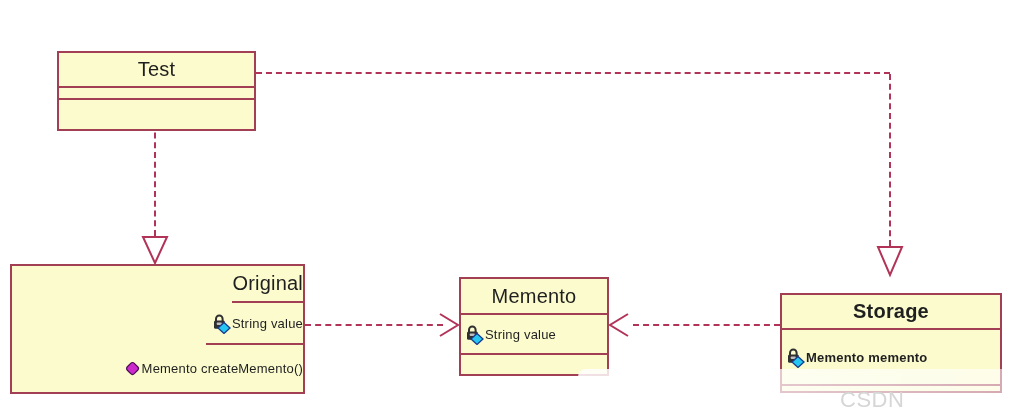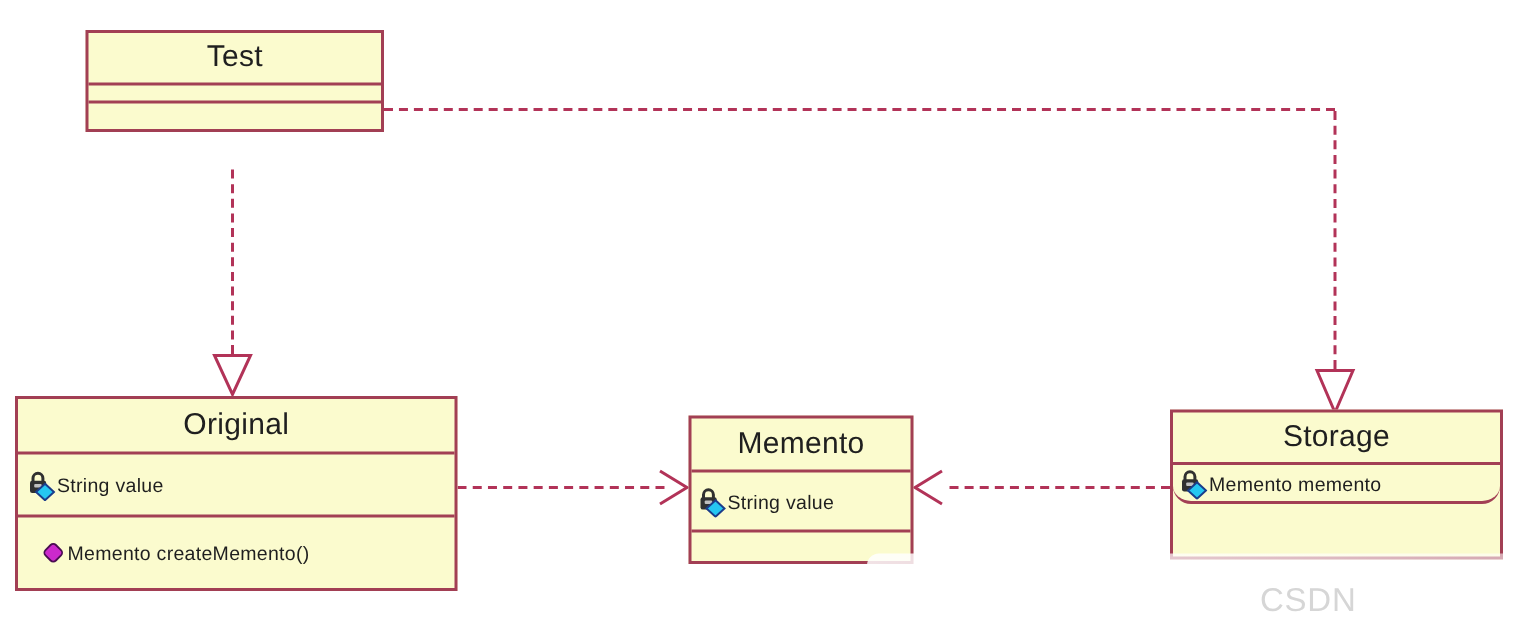--- a/index.html
+++ b/index.html
@@ -55,27 +55,27 @@
   <div class="dash-h" style="left:305px; top:324px; width:138px;"></div>
   <svg class="arrowhead" style="left:439px; top:313px;" width="20" height="24">
     <polyline points="1,1 19,12 1,23" fill="none" style="stroke:var(--connector)" stroke-width="2"></polyline>
   </svg>
 
   <div class="dash-h" style="left:633px; top:324px; width:147px;"></div>
   <svg class="arrowhead" style="left:609px; top:313px;" width="20" height="24">
     <polyline points="19,1 1,12 19,23" fill="none" style="stroke:var(--connector)" stroke-width="2"></polyline>
   </svg>
 
-  <div class="uml-class" style="left:57px; top:20px; width:199px; height:68px;">
+  <div class="uml-class" style="left:57px; top:51px; width:199px; height:80px;">
     <div class="uml-title" style="height:35px;">Test</div>
     <div class="compartment" style="height:12px;"></div>
     <div class="compartment last"></div>
   </div>
 
-  <div class="uml-class" style="left:10px; top:264px; width:295px; height:130px;">
+  <div class="uml-class" style="left:10px; top:264px; width:295px; height:130px;align-items:flex-end;">
     <div class="uml-title" style="height:37px;">Original</div>
     <div class="compartment" style="height:42px;">
       <div class="member" style="padding-left:4px;">
         <span class="icon">
           <svg width="21" height="21" viewBox="0 0 21 21">
             <path d="M6 8.5 V5.8 a3.3 3.3 0 0 1 6.6 0 V8.5" fill="none" style="stroke:var(--lock)" stroke-width="2"></path>
             <rect x="4" y="7.5" width="10.8" height="8.2" rx="1.5" style="fill:var(--lock)"></rect>
             <rect x="6.8" y="9.6" width="5" height="2.4" rx="0.7" style="fill:var(--lock-keyhole)"></rect>
             <polygon points="14,9.5 20,15 14,20.5 8,15" style="fill:var(--attr-diamond);stroke:var(--attr-diamond-border)" stroke-width="1.3"></polygon>
           </svg>
@@ -106,23 +106,23 @@
             <rect x="6.8" y="9.6" width="5" height="2.4" rx="0.7" style="fill:var(--lock-keyhole)"></rect>
             <polygon points="14,9.5 20,15 14,20.5 8,15" style="fill:var(--attr-diamond);stroke:var(--attr-diamond-border)" stroke-width="1.3"></polygon>
           </svg>
         </span>
         <span>String value</span>
       </div>
     </div>
     <div class="compartment last"></div>
   </div>
 
-  <div class="uml-class" style="left:780px; top:273px; width:222px; height:100px;">
+  <div class="uml-class" style="left:780px; top:293px; width:222px; height:100px;font-weight:bold;">
     <div class="uml-title" style="height:35px;">Storage</div>
-    <div class="compartment" style="height:26px;border-radius:12px;">
+    <div class="compartment" style="height:56px;">
       <div class="member" style="padding-left:2px;">
         <span class="icon">
           <svg width="21" height="21" viewBox="0 0 21 21">
             <path d="M6 8.5 V5.8 a3.3 3.3 0 0 1 6.6 0 V8.5" fill="none" style="stroke:var(--lock)" stroke-width="2"></path>
             <rect x="4" y="7.5" width="10.8" height="8.2" rx="1.5" style="fill:var(--lock)"></rect>
             <rect x="6.8" y="9.6" width="5" height="2.4" rx="0.7" style="fill:var(--lock-keyhole)"></rect>
             <polygon points="14,9.5 20,15 14,20.5 8,15" style="fill:var(--attr-diamond);stroke:var(--attr-diamond-border)" stroke-width="1.3"></polygon>
           </svg>
         </span>
         <span>Memento memento</span>

